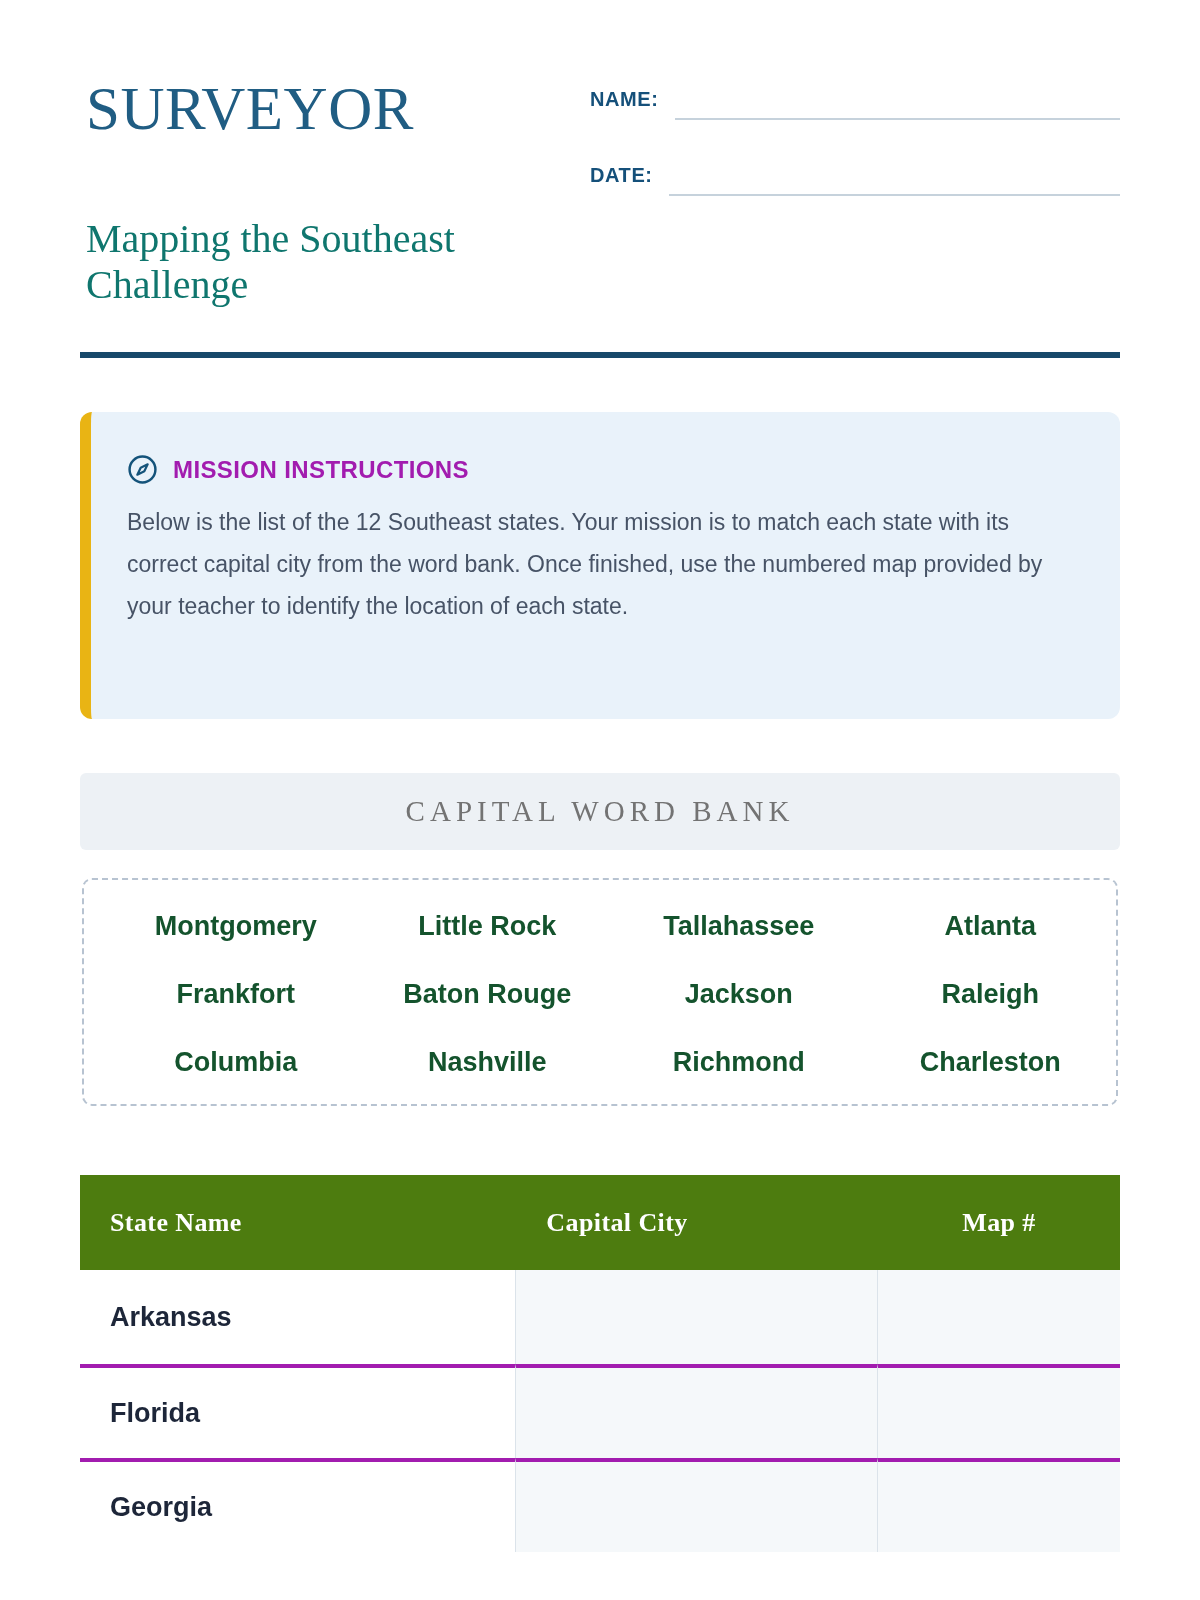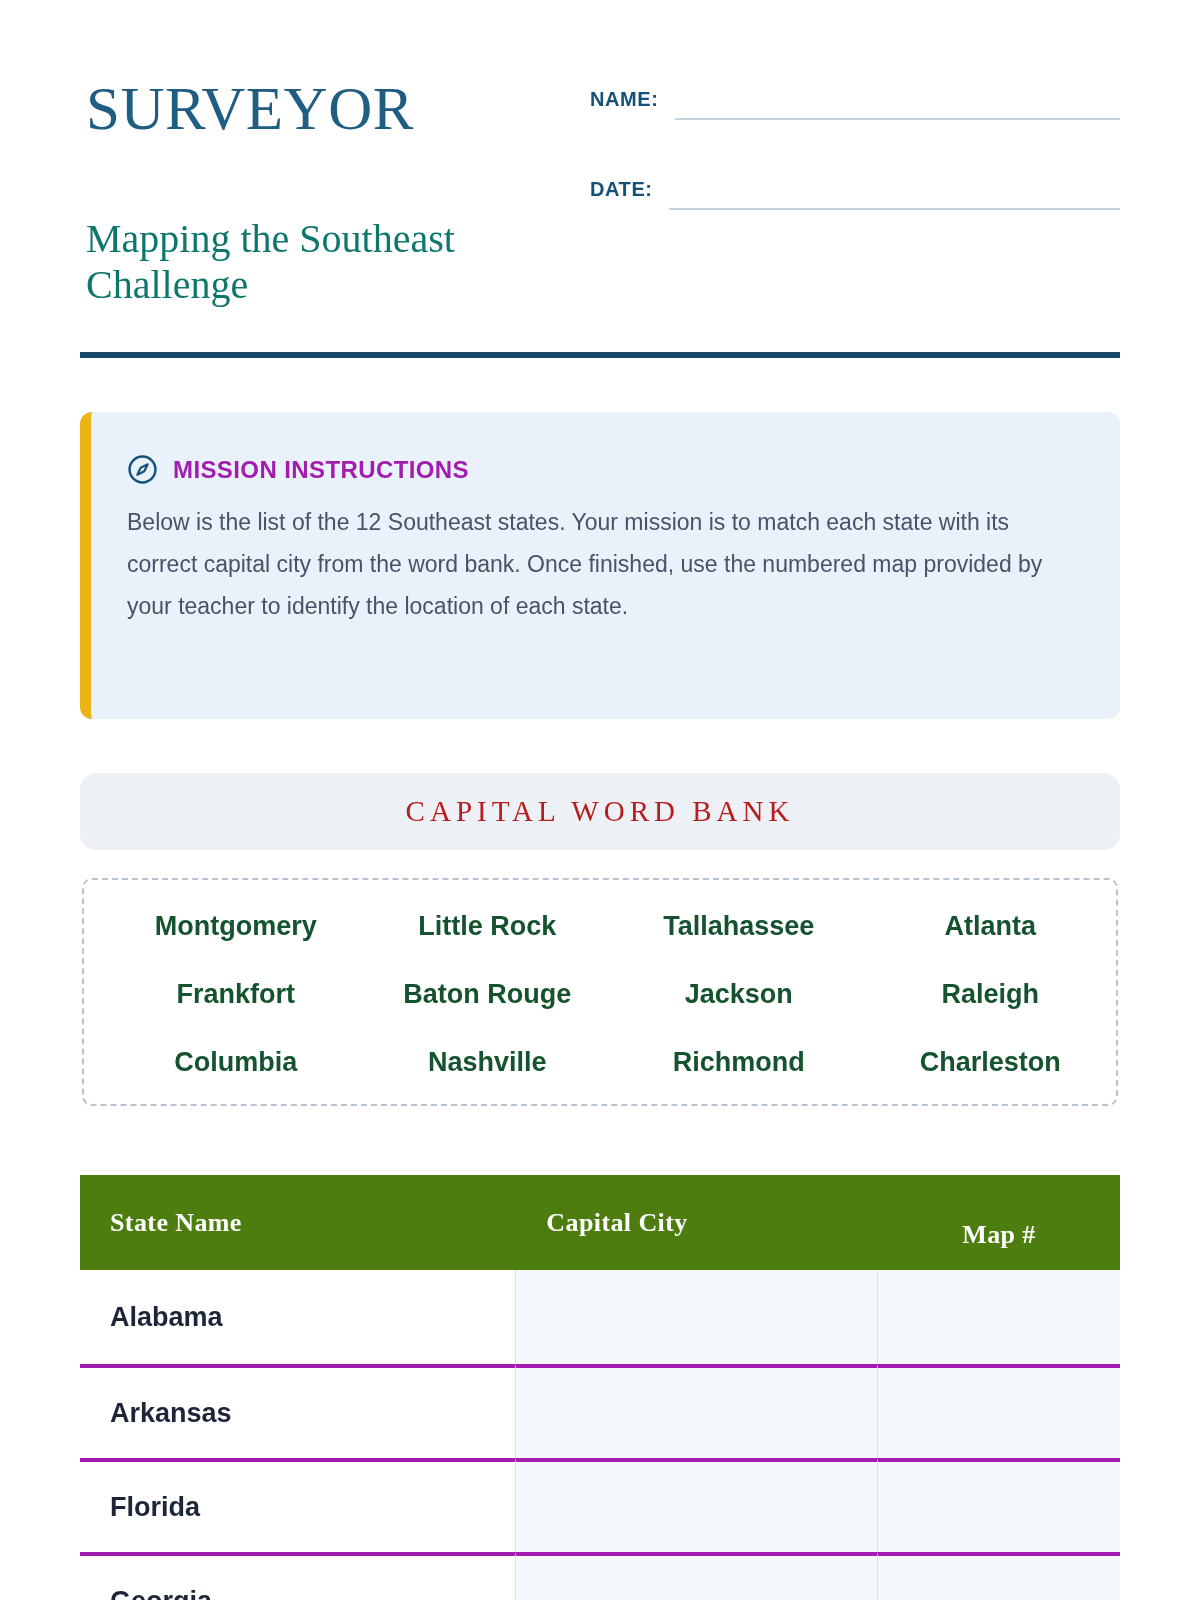--- a/index.html
+++ b/index.html
@@ -16,21 +16,21 @@
     font-size:61px; line-height:69px; color:#205D83; letter-spacing:0.5px;
   }
   .title span { display:block; }
   .subtitle {
     position:absolute; left:86px; top:216px; width:420px;
     font-family:"Liberation Serif", serif; font-size:40px; line-height:46px;
     color:#0f766e;
   }
   .fields { position:absolute; left:590px; top:84px; width:530px; }
   .field-row { display:flex; align-items:flex-start; height:38px; }
-  .field-row + .field-row { margin-top:52px; }
+  .field-row + .field-row { margin-top:38px; }
   .field-label {
     font-size:20px; font-weight:700; color:#15507A; letter-spacing:0.6px;
     line-height:22px; padding-top:4px;
   }
   .field-line {
     flex:1; margin-left:16px; height:36px;
     border-bottom:2px solid #C6D2DC;
   }
 
   .divider { position:absolute; left:80px; top:352px; width:1040px; height:6px; background:#17496A; }
@@ -45,23 +45,23 @@
   .mission-head h2 {
     font-size:24px; font-weight:700; color:#a21caf; letter-spacing:0.4px;
   }
   .mission p {
     margin-top:16px; font-size:23px; line-height:42px; color:#475366;
   }
 
   
   .wb-header {
     position:absolute; left:80px; top:773px; width:1040px; height:77px;
-    background:#EDF1F5; border-radius:16px;
+    background:#EDF1F5; border-radius:6px;
     display:flex; align-items:center; justify-content:center;
-    font-family:"Liberation Serif", serif; font-size:29px; color:#b91c1c;
+    font-family:"Liberation Serif", serif; font-size:29px; color:#737373;
     letter-spacing:5px;
   }
   .wb-box {
     position:absolute; left:82px; top:878px; width:1036px; height:228px;
     border:2px dashed #B7C3D1; border-radius:10px;
     display:grid; grid-template-columns:repeat(4,1fr);
     align-items:center; justify-items:center;
     padding:12px 0 8px 26px;
   }
   .wb-word { font-size:27px; font-weight:600; color:#14532d; }
@@ -69,21 +69,21 @@
   
   .match-table { position:absolute; left:80px; top:1175px; width:1040px; }
   .thead { position:relative; height:95px; background:#4d7c0f;padding-left:26px; }
   .th {
     position:absolute; top:50%; transform:translateY(-50%);
     font-family:"Liberation Serif", serif; font-weight:700;
     font-size:26px; color:#ffffff; letter-spacing:0.4px; white-space:nowrap;
   }
   .th-state { left:30px; }
   .th-capital { left:537px; transform:translate(-50%,-50%); }
-  .th-map { left:919px; transform:translate(-50%,-50%);margin-top:12px; }
+  .th-map { left:919px; transform:translate(-50%,-50%); }
   .trow { display:grid; grid-template-columns:435px 362px 243px; height:94px; }
   .trow + .trow .cell { border-top:4px solid #a21caf; }
   .cell { background:#ffffff; }
   .cell-state {
     display:flex; align-items:center; padding-left:30px;
     font-size:27px; font-weight:600; color:#1D2639;
   }
   .cell-blank { background:#F5F8FA; border-left:1px solid #DBE3EA; }
   .trow:first-of-type .cell { border-top:1px solid #DBE3EA; }
 </style>
@@ -141,25 +141,20 @@
   </div>
 
   <div class="match-table">
     <div class="thead">
       <span class="th th-state">State Name</span>
       <span class="th th-capital">Capital City</span>
       <span class="th th-map">Map #</span>
     </div>
 
     <div class="trow">
-      <div class="cell cell-state">Alabama</div>
-      <div class="cell cell-blank"></div>
-      <div class="cell cell-blank"></div>
-    </div>
-    <div class="trow">
       <div class="cell cell-state">Arkansas</div>
       <div class="cell cell-blank"></div>
       <div class="cell cell-blank"></div>
     </div>
     <div class="trow">
       <div class="cell cell-state">Florida</div>
       <div class="cell cell-blank"></div>
       <div class="cell cell-blank"></div>
     </div>
     <div class="trow">

